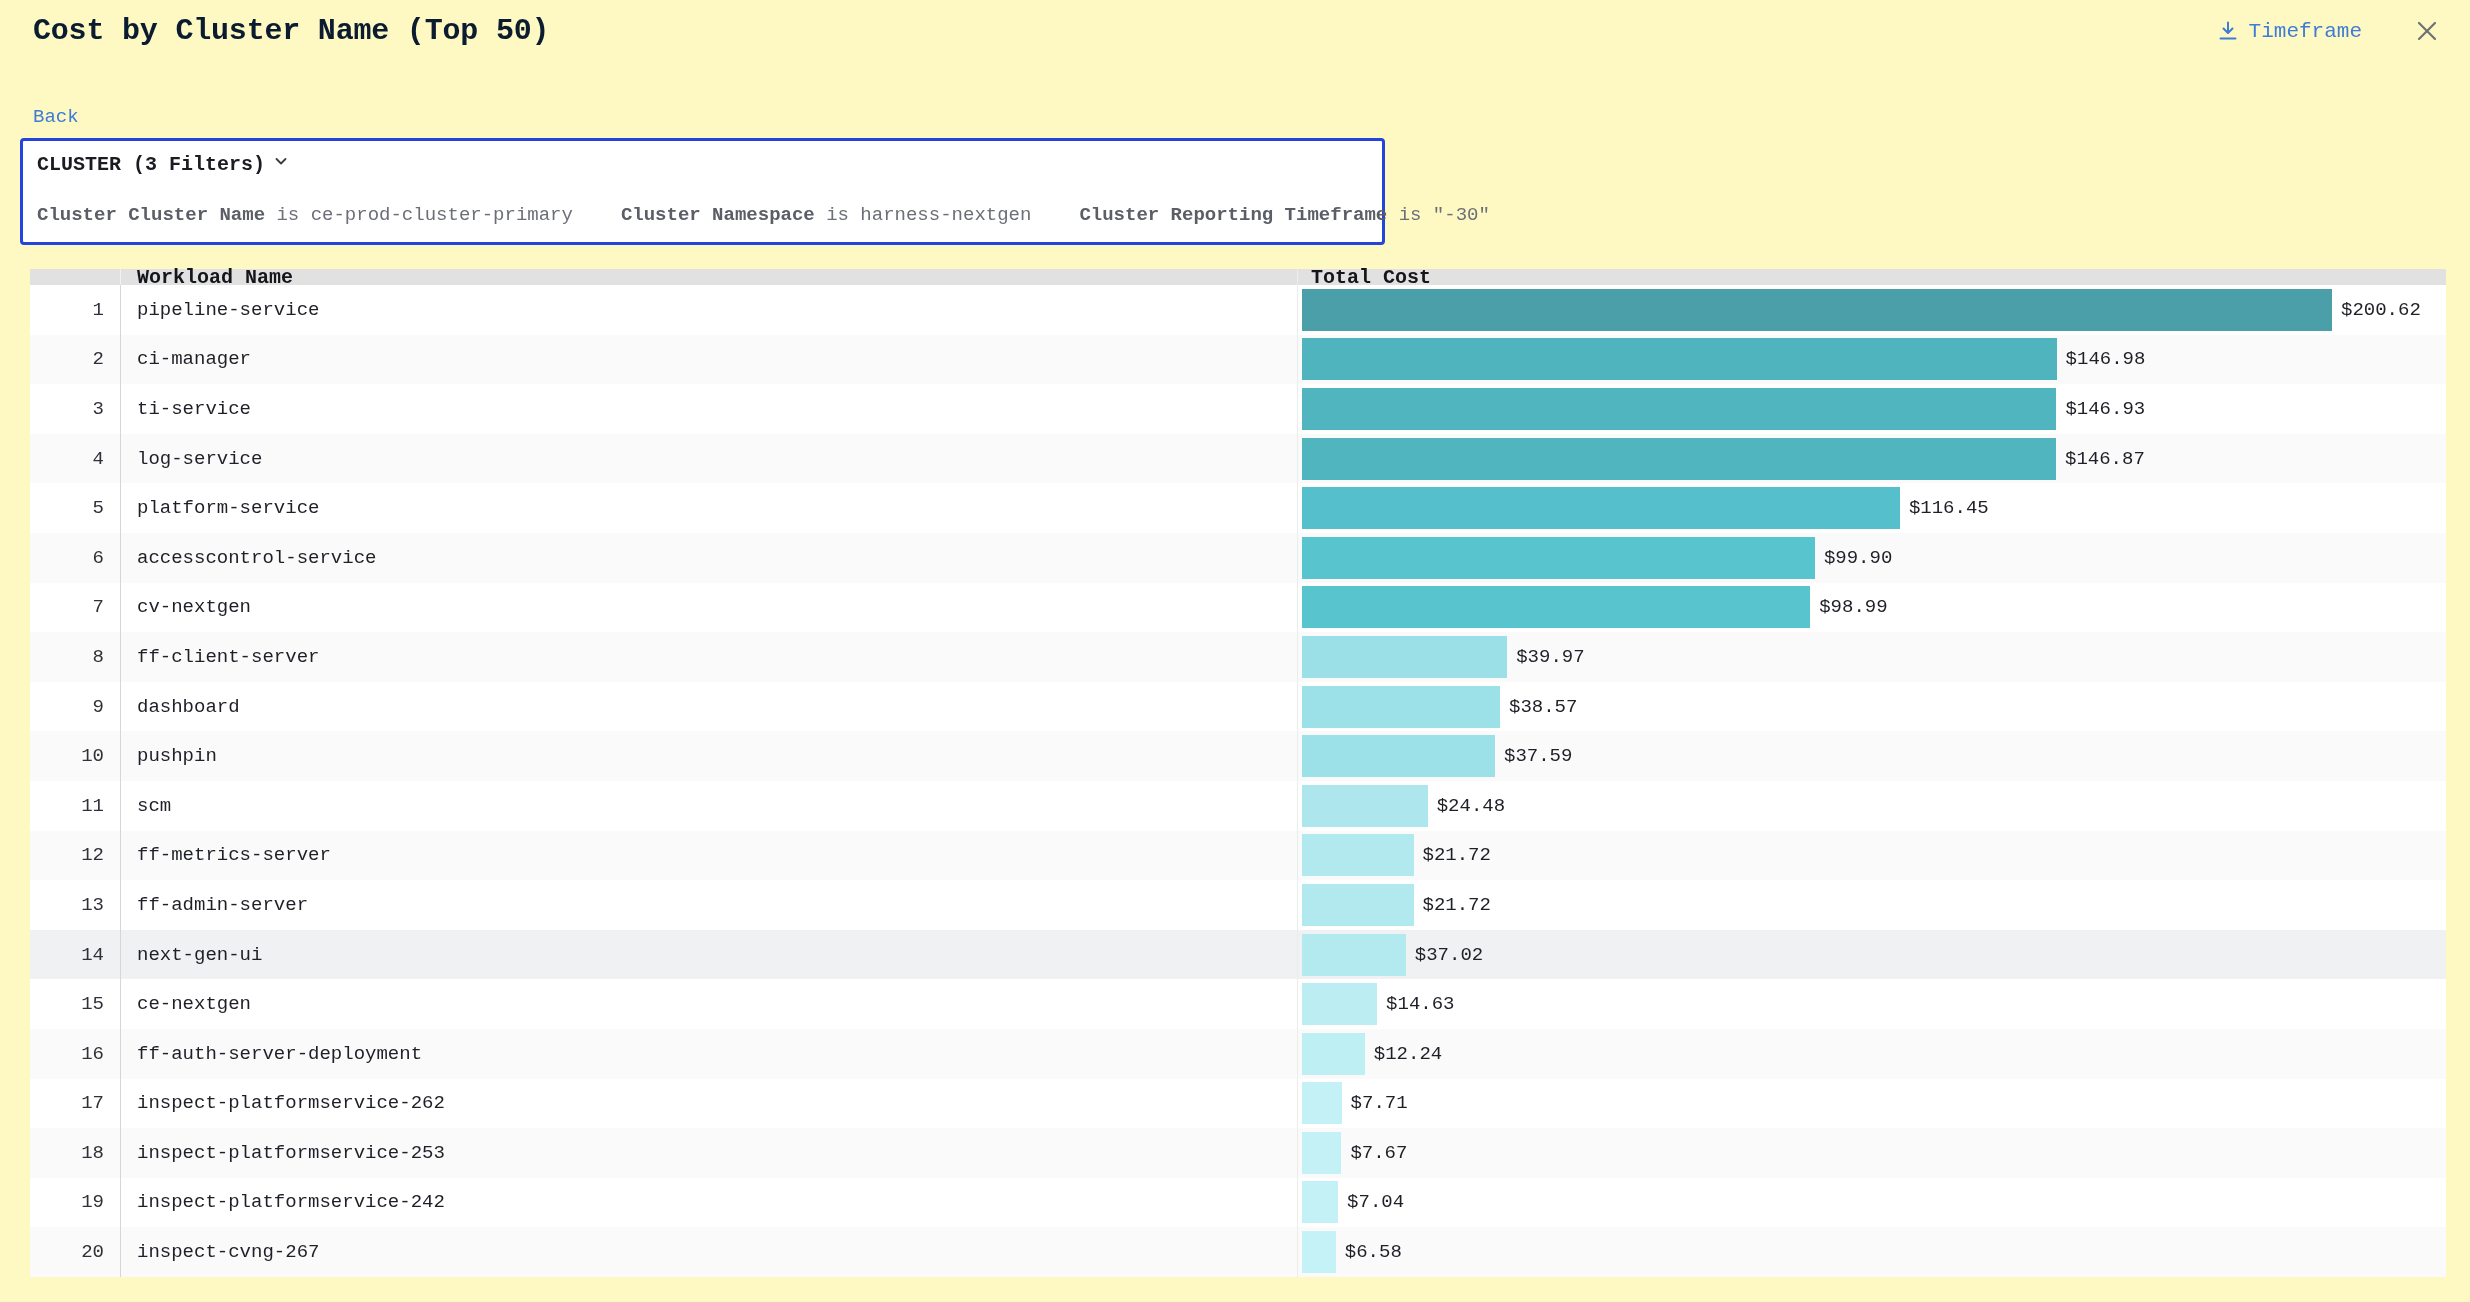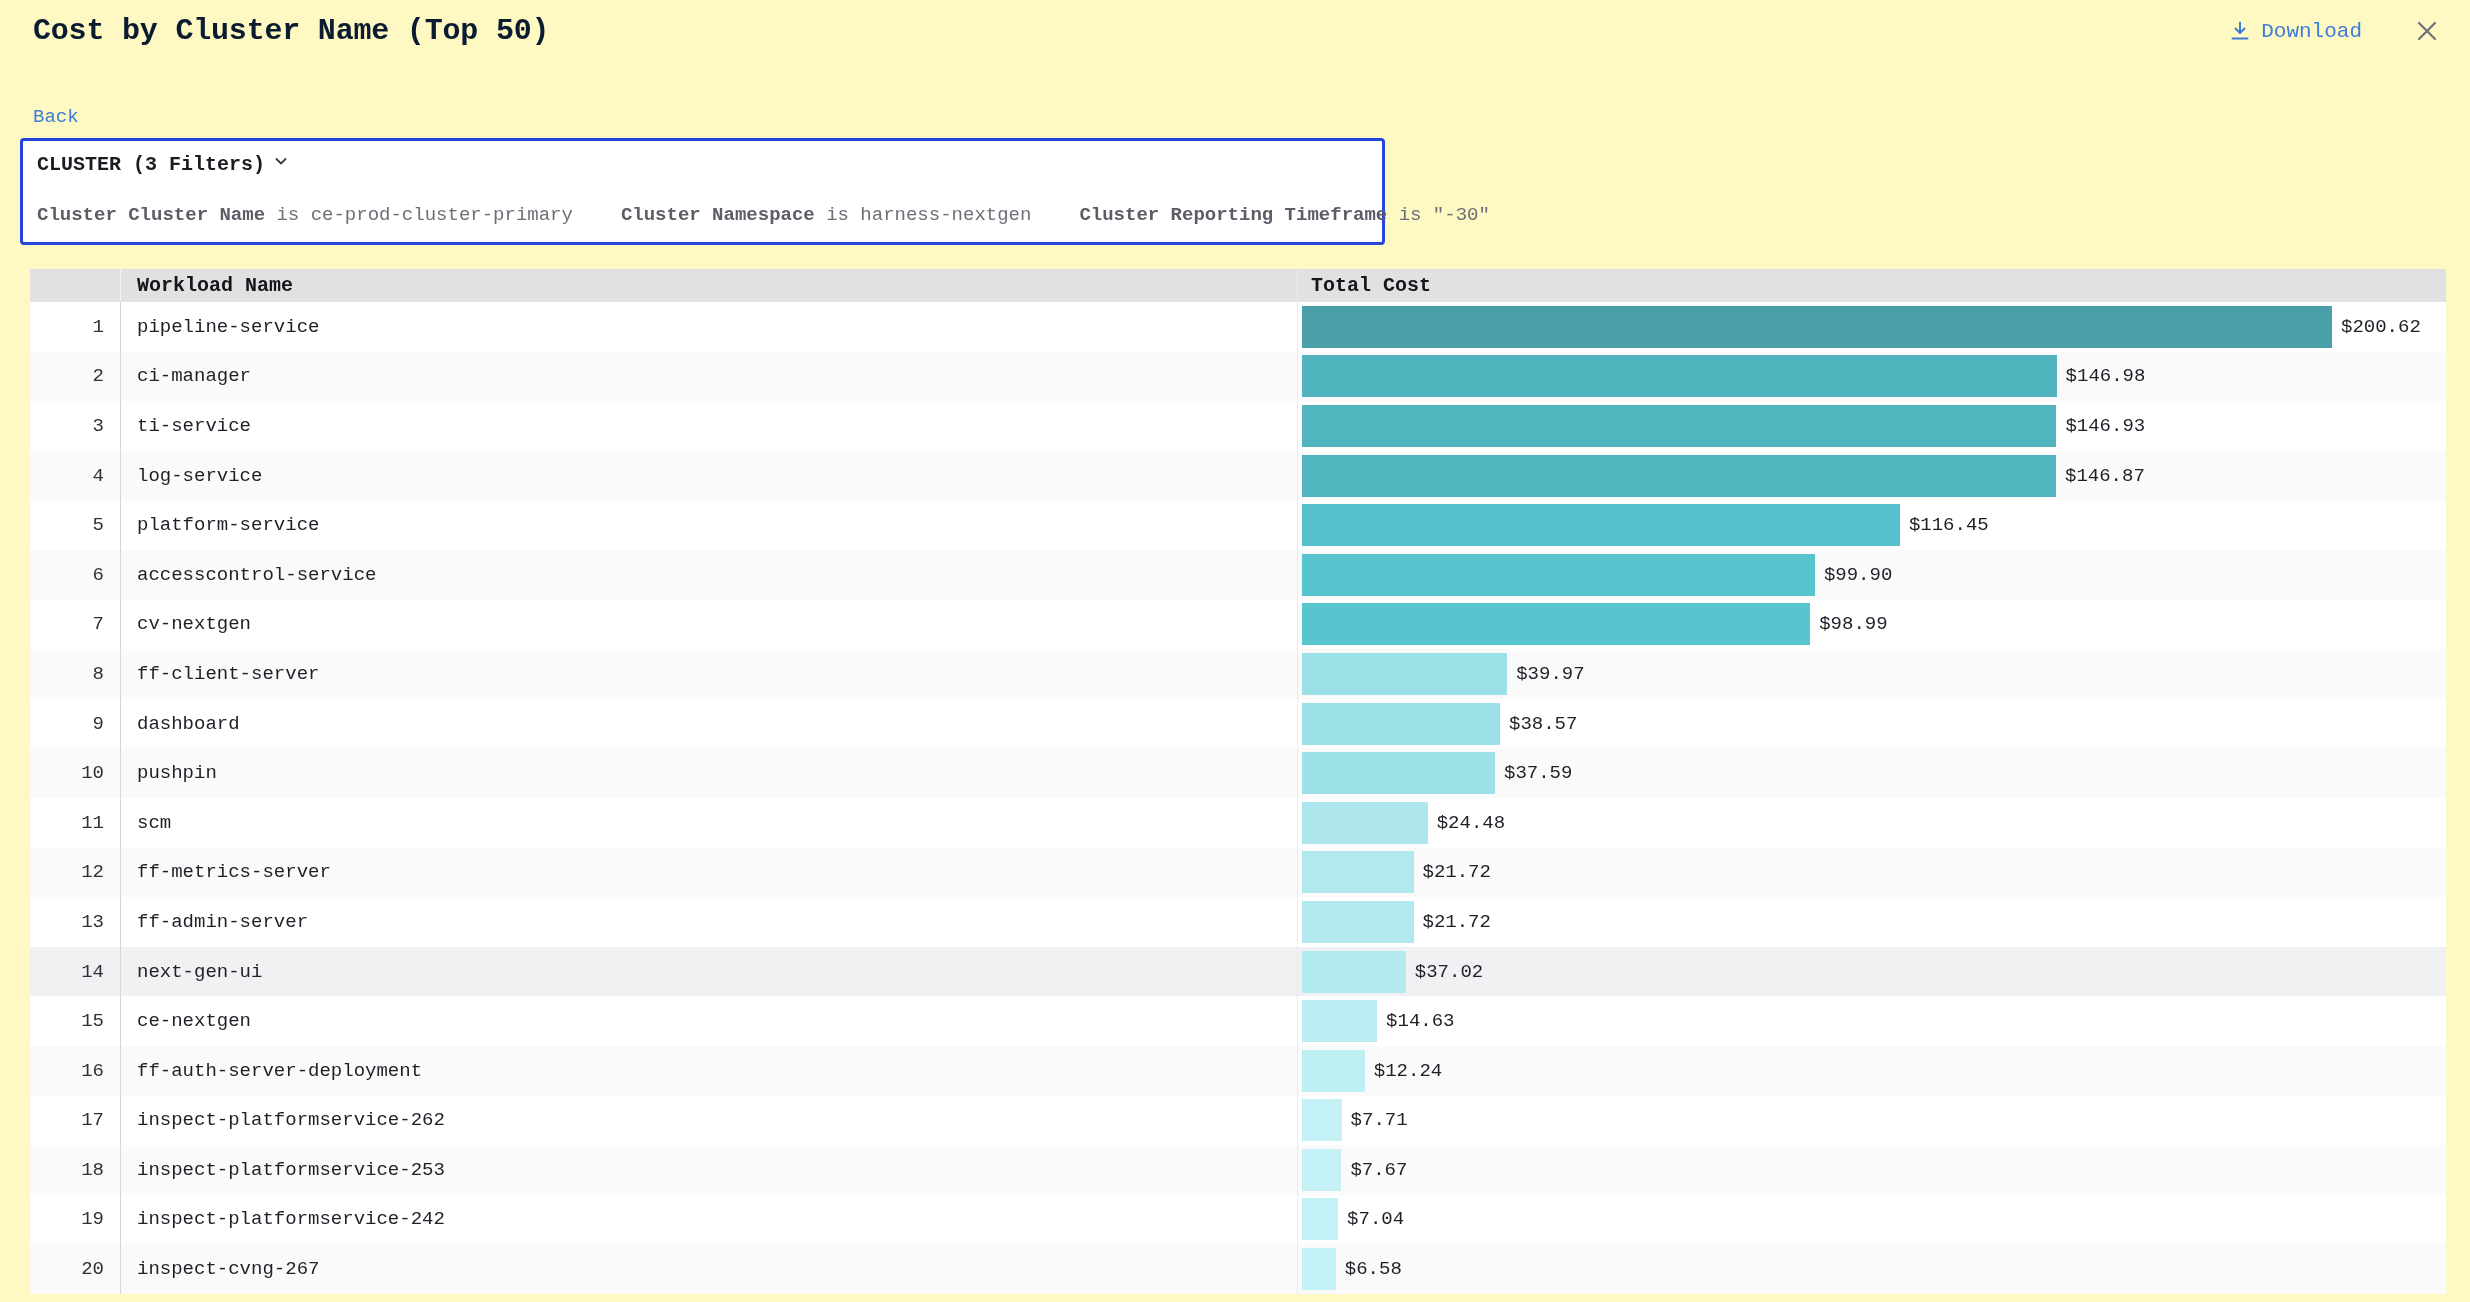--- a/index.html
+++ b/index.html
@@ -42,21 +42,21 @@
   .filter-head {
     display:inline-flex; align-items:flex-start; gap:8px;
     font-size:20px; font-weight:600; color:#1b1c22; cursor:pointer;
   }
   .filter-list { display:flex; gap:48px; margin-top:28px; flex-wrap:nowrap; }
   .filter-item { font-size:19px; color:#6c6f77; white-space:nowrap; }
   .filter-item b { font-weight:600; color:#5b5e66; }
   
   .cost-table { margin:24px 0 0 30px; width:2416px; }
   .thead {
-    display:flex; height:33px; background:#e1e1e2; align-items:center;
+    display:flex; height:16px; background:#e1e1e2; align-items:center;
     font-size:20px; font-weight:700; color:#15161b;
   }
   .col-rank { width:90px; flex:0 0 90px; }
   .col-name { width:1177px; flex:0 0 1177px; padding-left:16px; }
   .col-cost { flex:1 1 auto; padding-left:13px; }
   .thead .col-name { border-left:1px solid #f2f2f3; height:100%; display:flex; align-items:center; }
   .thead .col-cost { border-left:1px solid #ededee; height:100%; display:flex; align-items:center; }
   .row {
     display:flex; height:49.6px; align-items:stretch; background:#ffffff;
     font-size:19px;
@@ -80,21 +80,21 @@
     <div class="page-title">Cost by Cluster Name (Top 50)</div>
     <div class="top-actions">
       <a class="download-btn">
         <span>
           <svg width="22" height="22" viewBox="0 0 22 22" fill="none" stroke="#3d7cd8" stroke-width="2" stroke-linecap="round" stroke-linejoin="round">
             <path d="M11 2.5 V12.5"></path>
             <path d="M6.5 8.5 L11 13 L15.5 8.5"></path>
             <path d="M3.5 18.5 H18.5"></path>
           </svg>
         </span>
-        <span>Download</span>
+        <span>Timeframe</span>
       </a>
       <span class="close-btn">
         <svg width="26" height="26" viewBox="0 0 26 26" fill="none" stroke="#6f7174" stroke-width="2.2" stroke-linecap="round">
           <path d="M5 5 L21 21"></path>
             <path d="M21 5 L5 21"></path>
         </svg>
       </span>
     </div>
   </div>
 

